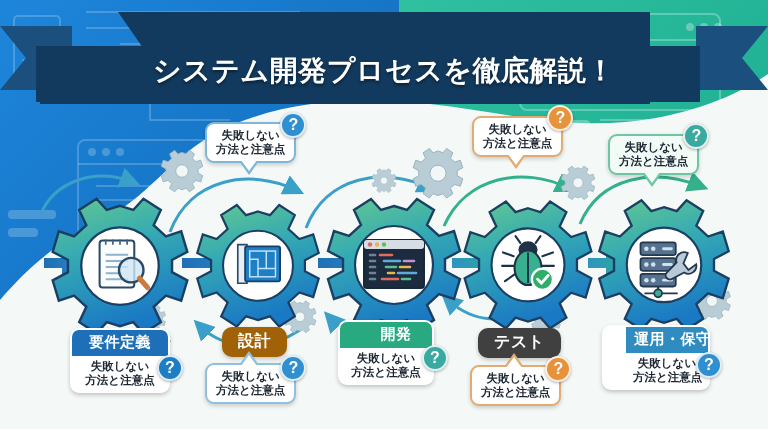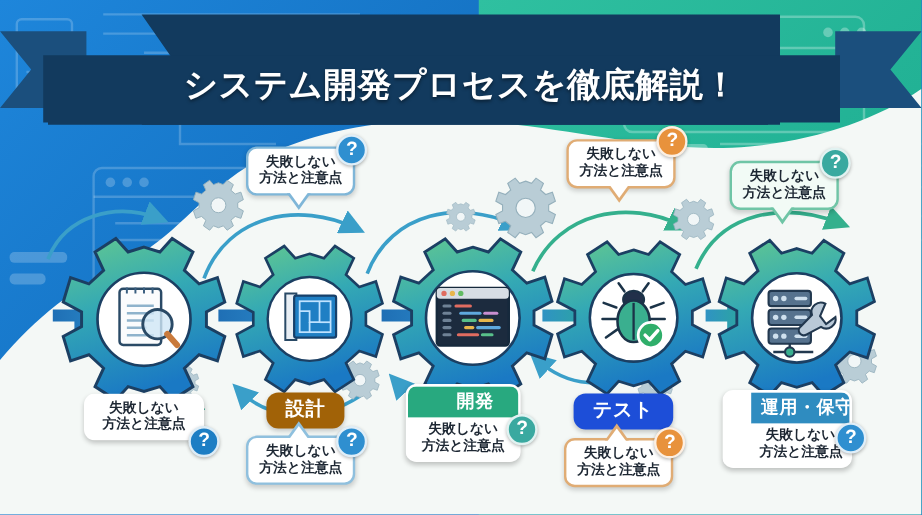--- a/index.html
+++ b/index.html
@@ -370,20 +370,21 @@
       <div class="tail" style="bottom:-10px; left:34px; border-top:11px solid #f2fbf6;"></div>
       <div class="qbadge" style="right:-12px; top:-13px; background:#3aa9a0;">
         <span>?</span>
       </div>
     </div>
   </div>
 
   <div class="steps" style="z-index:9">
 
     <div class="label-card" style="left:70px; top:328px; width:100px;">
+      <div class="label-head" style="background:#1d6fb8;">要件定義</div>
       <div class="label-body">
         <div>失敗しない</div>
         <div>方法と注意点</div>
       </div>
     </div>
     <div class="qbadge" style="left:157px; top:355px; background:#1d7ec4;">
       <span>?</span>
     </div>
 
     <div class="pill" style="left:222px; top:327px; background:#a16207;">設計</div>
@@ -401,21 +402,21 @@
       <div class="label-head" style="background:#28a97f;padding-left:28px;">開発</div>
       <div class="label-body">
         <div>失敗しない</div>
         <div>方法と注意点</div>
       </div>
     </div>
     <div class="qbadge" style="left:422px; top:345px; background:#3aa9a0;">
       <span>?</span>
     </div>
 
-    <div class="pill" style="left:478px; top:328px; background:#1d4ed8;">テスト</div>
+    <div class="pill" style="left:478px; top:328px; background:#404040;">テスト</div>
     <div class="callout" style="left:470px; top:365px; border-color:#e0ac74;">
       <div class="c-line">失敗しない</div>
       <div class="c-line">方法と注意点</div>
       <div class="tail-border-up" style="border-bottom:14px solid #e0ac74;"></div>
       <div class="tail" style="top:-10px; left:34px; border-bottom:11px solid #fff;"></div>
       <div class="qbadge" style="right:-12px; top:-11px; background:#e8923c;">
         <span>?</span>
       </div>
     </div>
 

